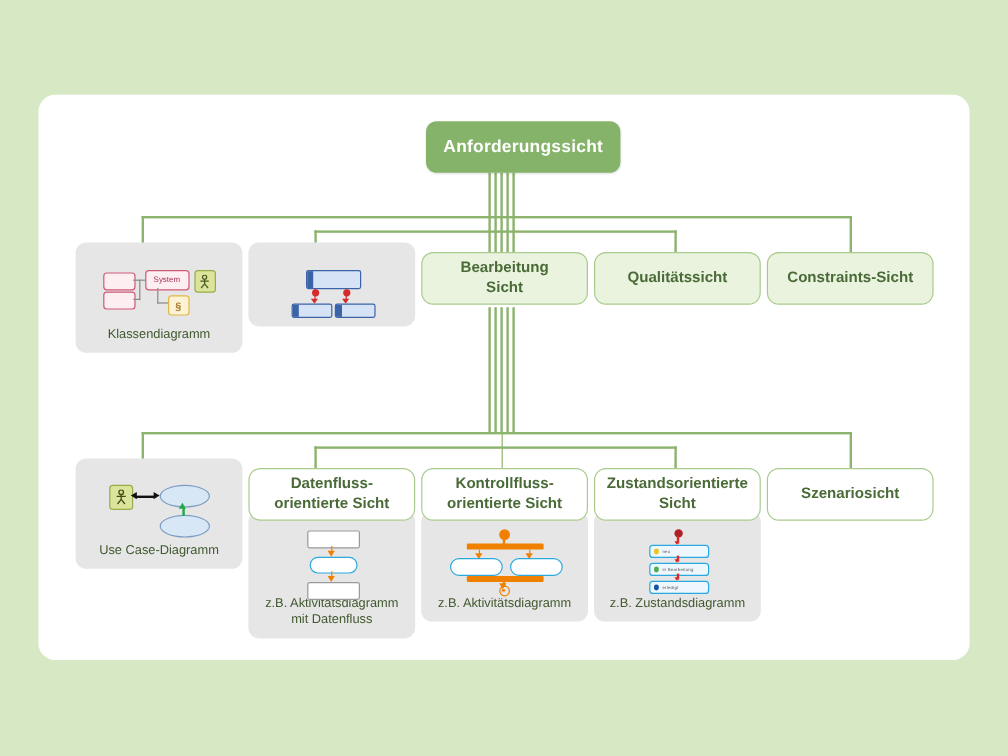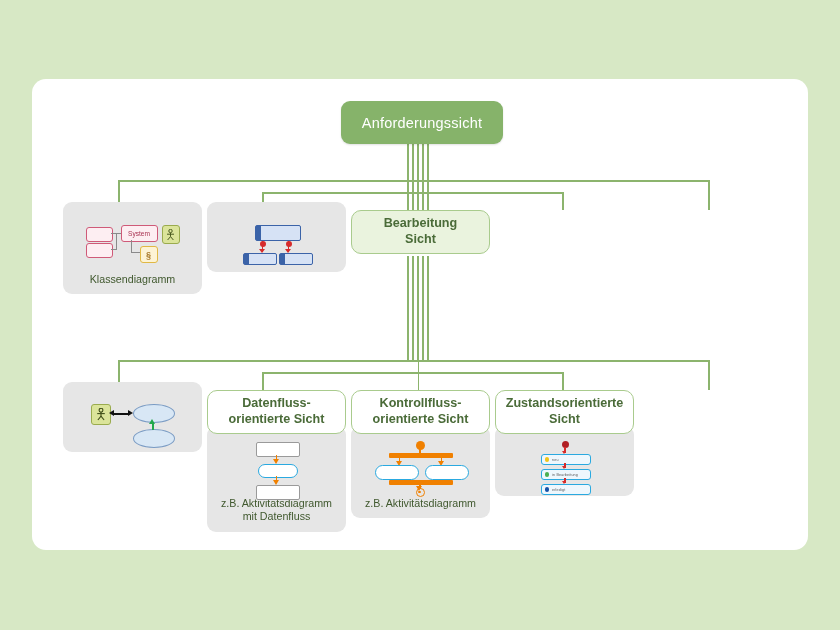--- a/index.html
+++ b/index.html
@@ -17,24 +17,24 @@
     background:#ffffff;border-radius:14px;
   }
   .vl{position:absolute;width:1.6px;background:#8cb46d;}
   .hl{position:absolute;height:1.6px;background:#8cb46d;}
   
   .trunk{position:absolute;display:flex;justify-content:space-between;}
   .trunk i{display:block;width:1.6px;background:#8cb46d;height:100%;}
 
   
   #root{
-    position:absolute;left:341px;top:101px;width:162px;height:43px;
+    position:absolute;left:355px;top:101px;width:162px;height:43px;
     background:#86b36a;border-radius:9px;
     display:flex;align-items:center;justify-content:center;
-    color:#ffffff;font-weight:normal;font-size:14.5px;letter-spacing:.2px;
+    color:#ffffff;font-weight:bold;font-size:14.5px;letter-spacing:.2px;
     box-shadow:0 1px 2px rgba(0,0,0,.12);
   }
 
   
   .node{position:absolute;}
   .node .head{
     position:relative;z-index:2;
     border:1.4px solid #a9cb8d;border-radius:10px;
     display:flex;align-items:center;justify-content:center;text-align:center;
     color:#4a6b38;font-weight:bold;font-size:12.6px;line-height:1.25;
@@ -216,21 +216,31 @@
 
   <div class="node r2" style="left:351px;top:210px;width:139px;">
     <div class="head">
       <span>
         <span>Bearbeitung</span><br>
         <span>Sicht</span>
       </span>
     </div>
   </div>
 
-
+  <div class="node r2" style="left:495px;top:210px;width:139px;">
+    <div class="head">
+      <span>Qualitätssicht</span>
+    </div>
+  </div>
+
+  <div class="node r2" style="left:639px;top:210px;width:139px;">
+    <div class="head">
+      <span>Constraints-Sicht</span>
+    </div>
+  </div>
 
   <div class="node r3" style="left:63px;top:390px;width:139px;">
     <div class="body">
       <div class="art">
         <div class="mini" style="width:84px;height:46px;">
           <div class="u-act" style="left:0px;top:3px;width:18px;height:19px;">
             <svg width="10" height="13" viewBox="0 0 10 13">
               <circle cx="5" cy="2.2" r="1.9" fill="none" stroke="#3f4d18" stroke-width="1.1"></circle>
               <line x1="5" y1="4.1" x2="5" y2="8.2" stroke="#3f4d18" stroke-width="1.1"></line>
               <line x1="1.2" y1="5.6" x2="8.8" y2="5.6" stroke="#3f4d18" stroke-width="1.1"></line>
@@ -240,20 +250,21 @@
           </div>
           <div class="u-ln" style="left:22px;top:11.5px;width:16px;"></div>
           <div class="u-hd" style="left:18px;top:8.5px;border-right:5px solid #111;"></div>
           <div class="u-hd" style="left:37px;top:8.5px;border-left:5px solid #111;"></div>
           <div class="u-el" style="left:42px;top:3px;width:40px;height:17px;"></div>
           <div class="u-el" style="left:42px;top:28px;width:40px;height:17px;"></div>
           <div class="u-up" style="left:61px;top:22px;height:7px;"></div>
           <div class="u-uhd" style="left:58.5px;top:18px;"></div>
         </div>
       </div>
+      <div class="cap">Use Case-Diagramm</div>
     </div>
   </div>
 
   <div class="node r3" style="left:207px;top:390px;width:139px;">
     <div class="head">
       <span>
         <span>Datenfluss-</span><br>
         <span>orientierte Sicht</span>
       </span>
     </div>
@@ -329,19 +340,23 @@
             <span class="s-txt">in Bearbeitung</span>
           </div>
           <div class="s-arr" style="left:27.8px;top:37px;height:5px;"></div>
           <div class="s-hd" style="left:25.9px;top:40px;"></div>
           <div class="s-box" style="left:4px;top:43px;width:48px;height:9px;">
             <span class="s-dot" style="background:#1552a8;"></span>
             <span class="s-txt">erledigt</span>
           </div>
         </div>
       </div>
+      <div class="cap">z.B. Zustandsdiagramm</div>
     </div>
   </div>
 
   <div class="node r3" style="left:639px;top:390px;width:139px;">
+    <div class="head">
+      <span>Szenariosicht</span>
+    </div>
   </div>
 
 </div>
 
 </body></html>

